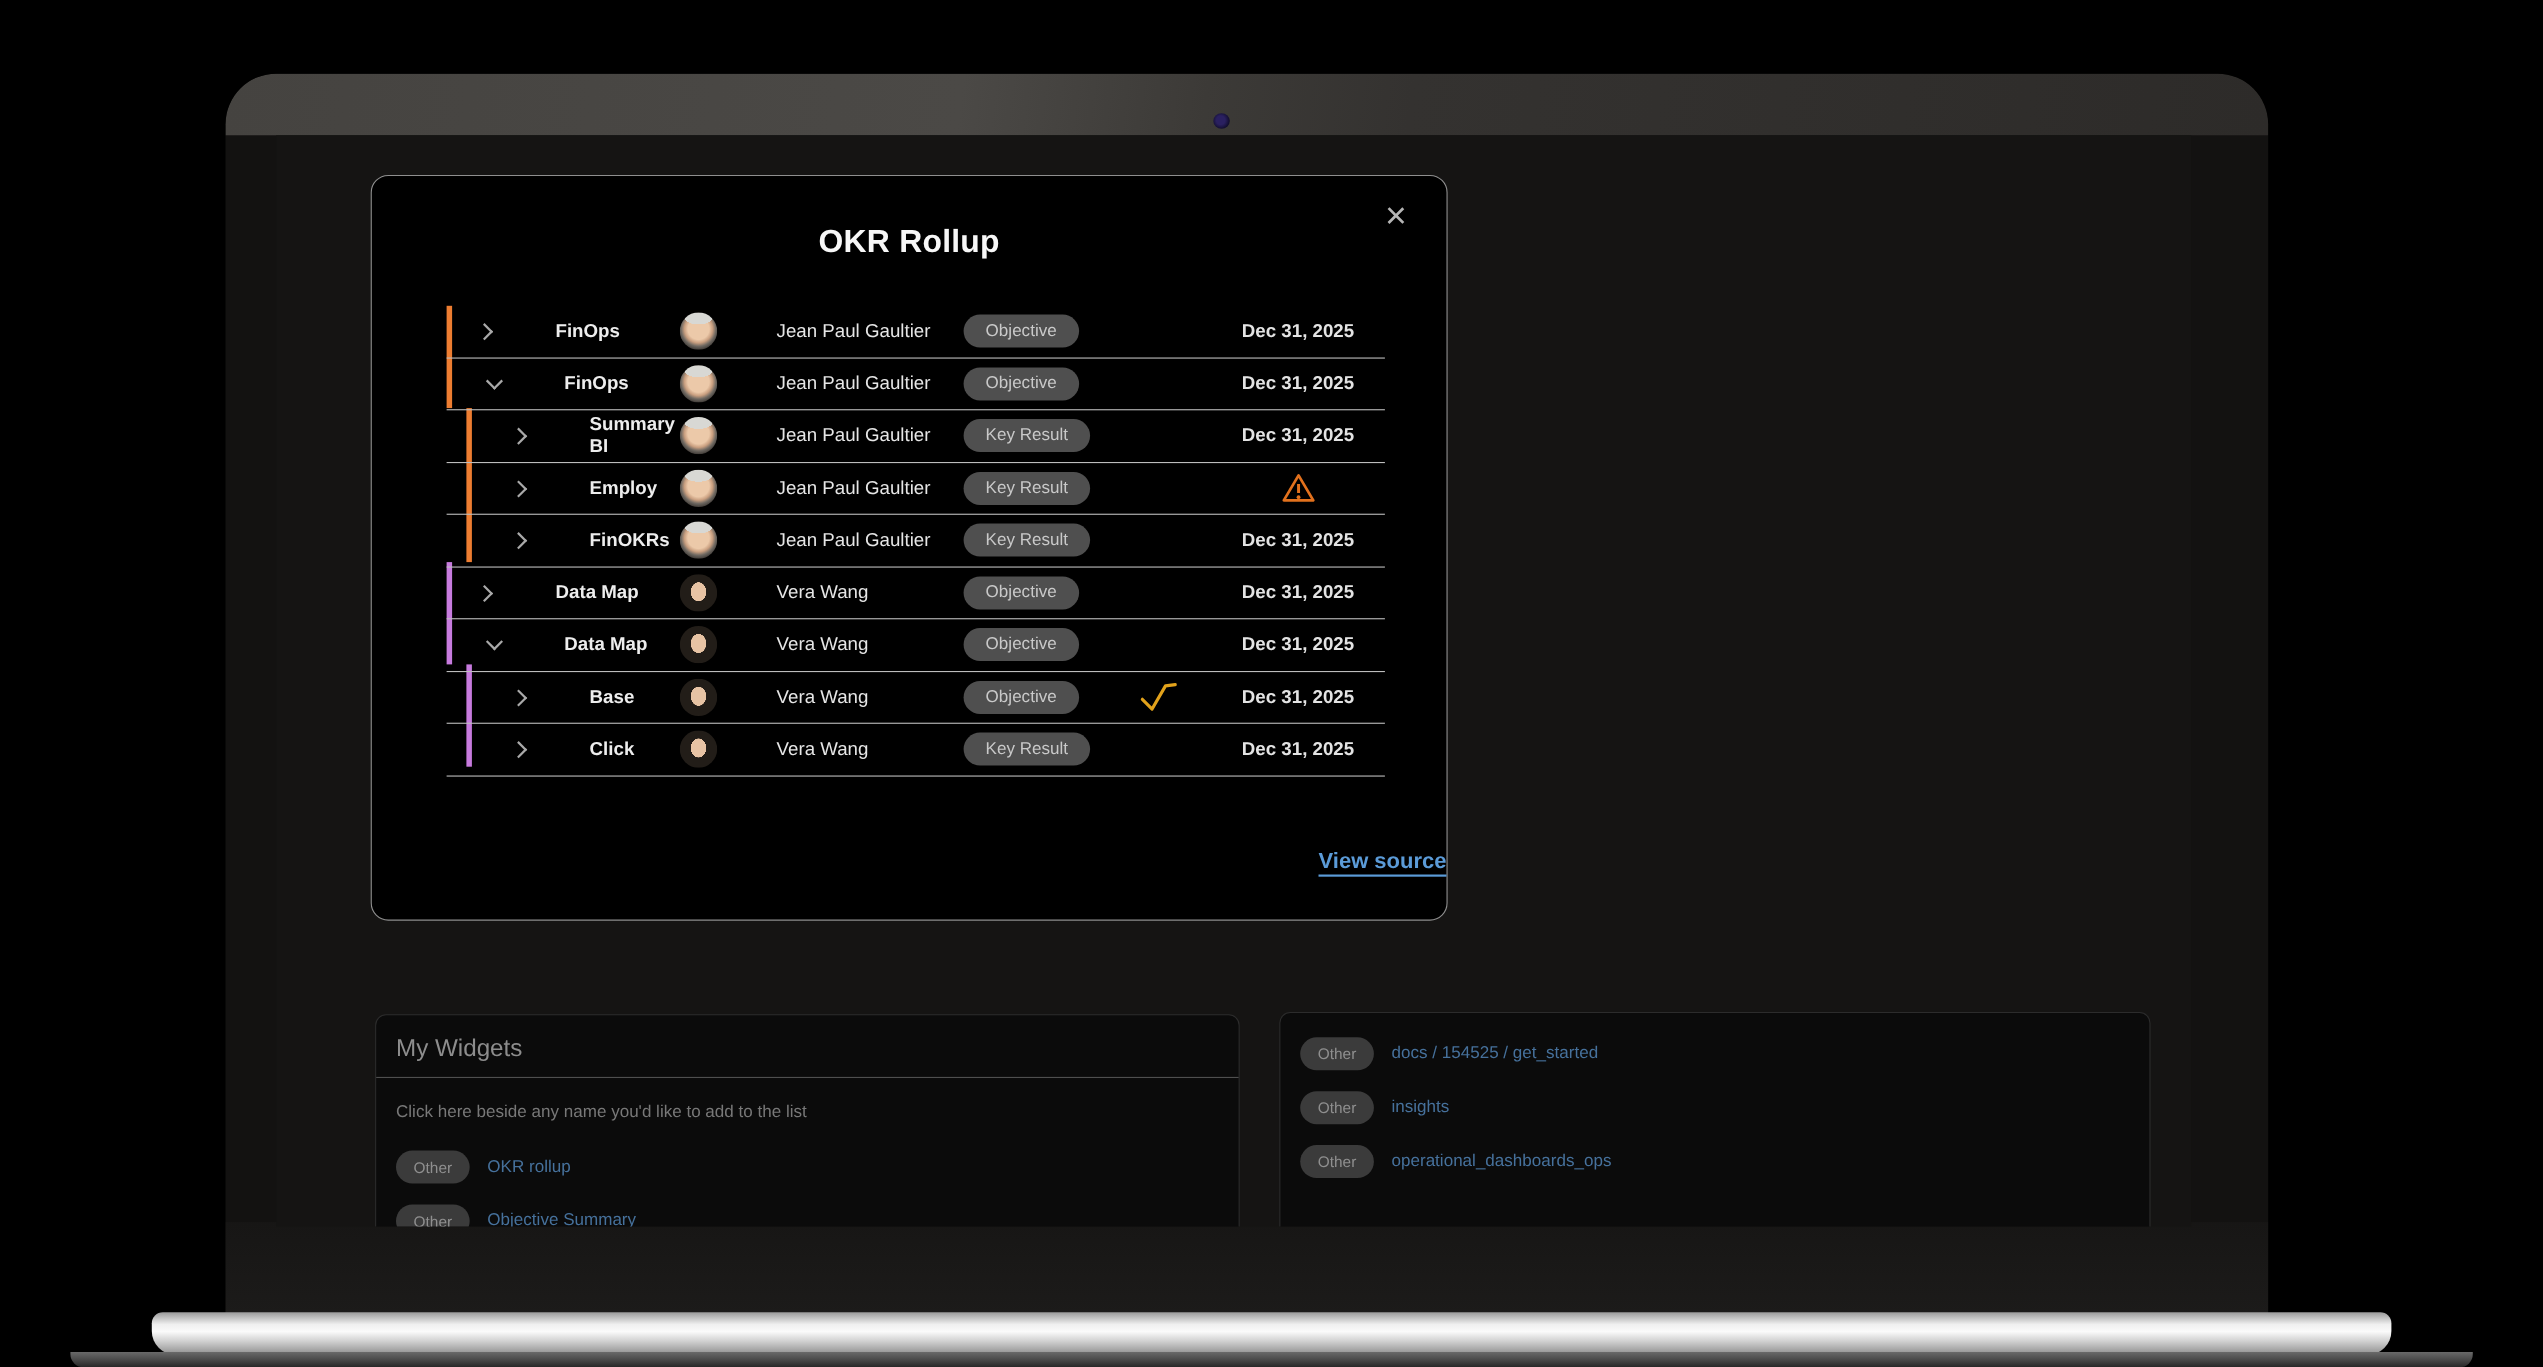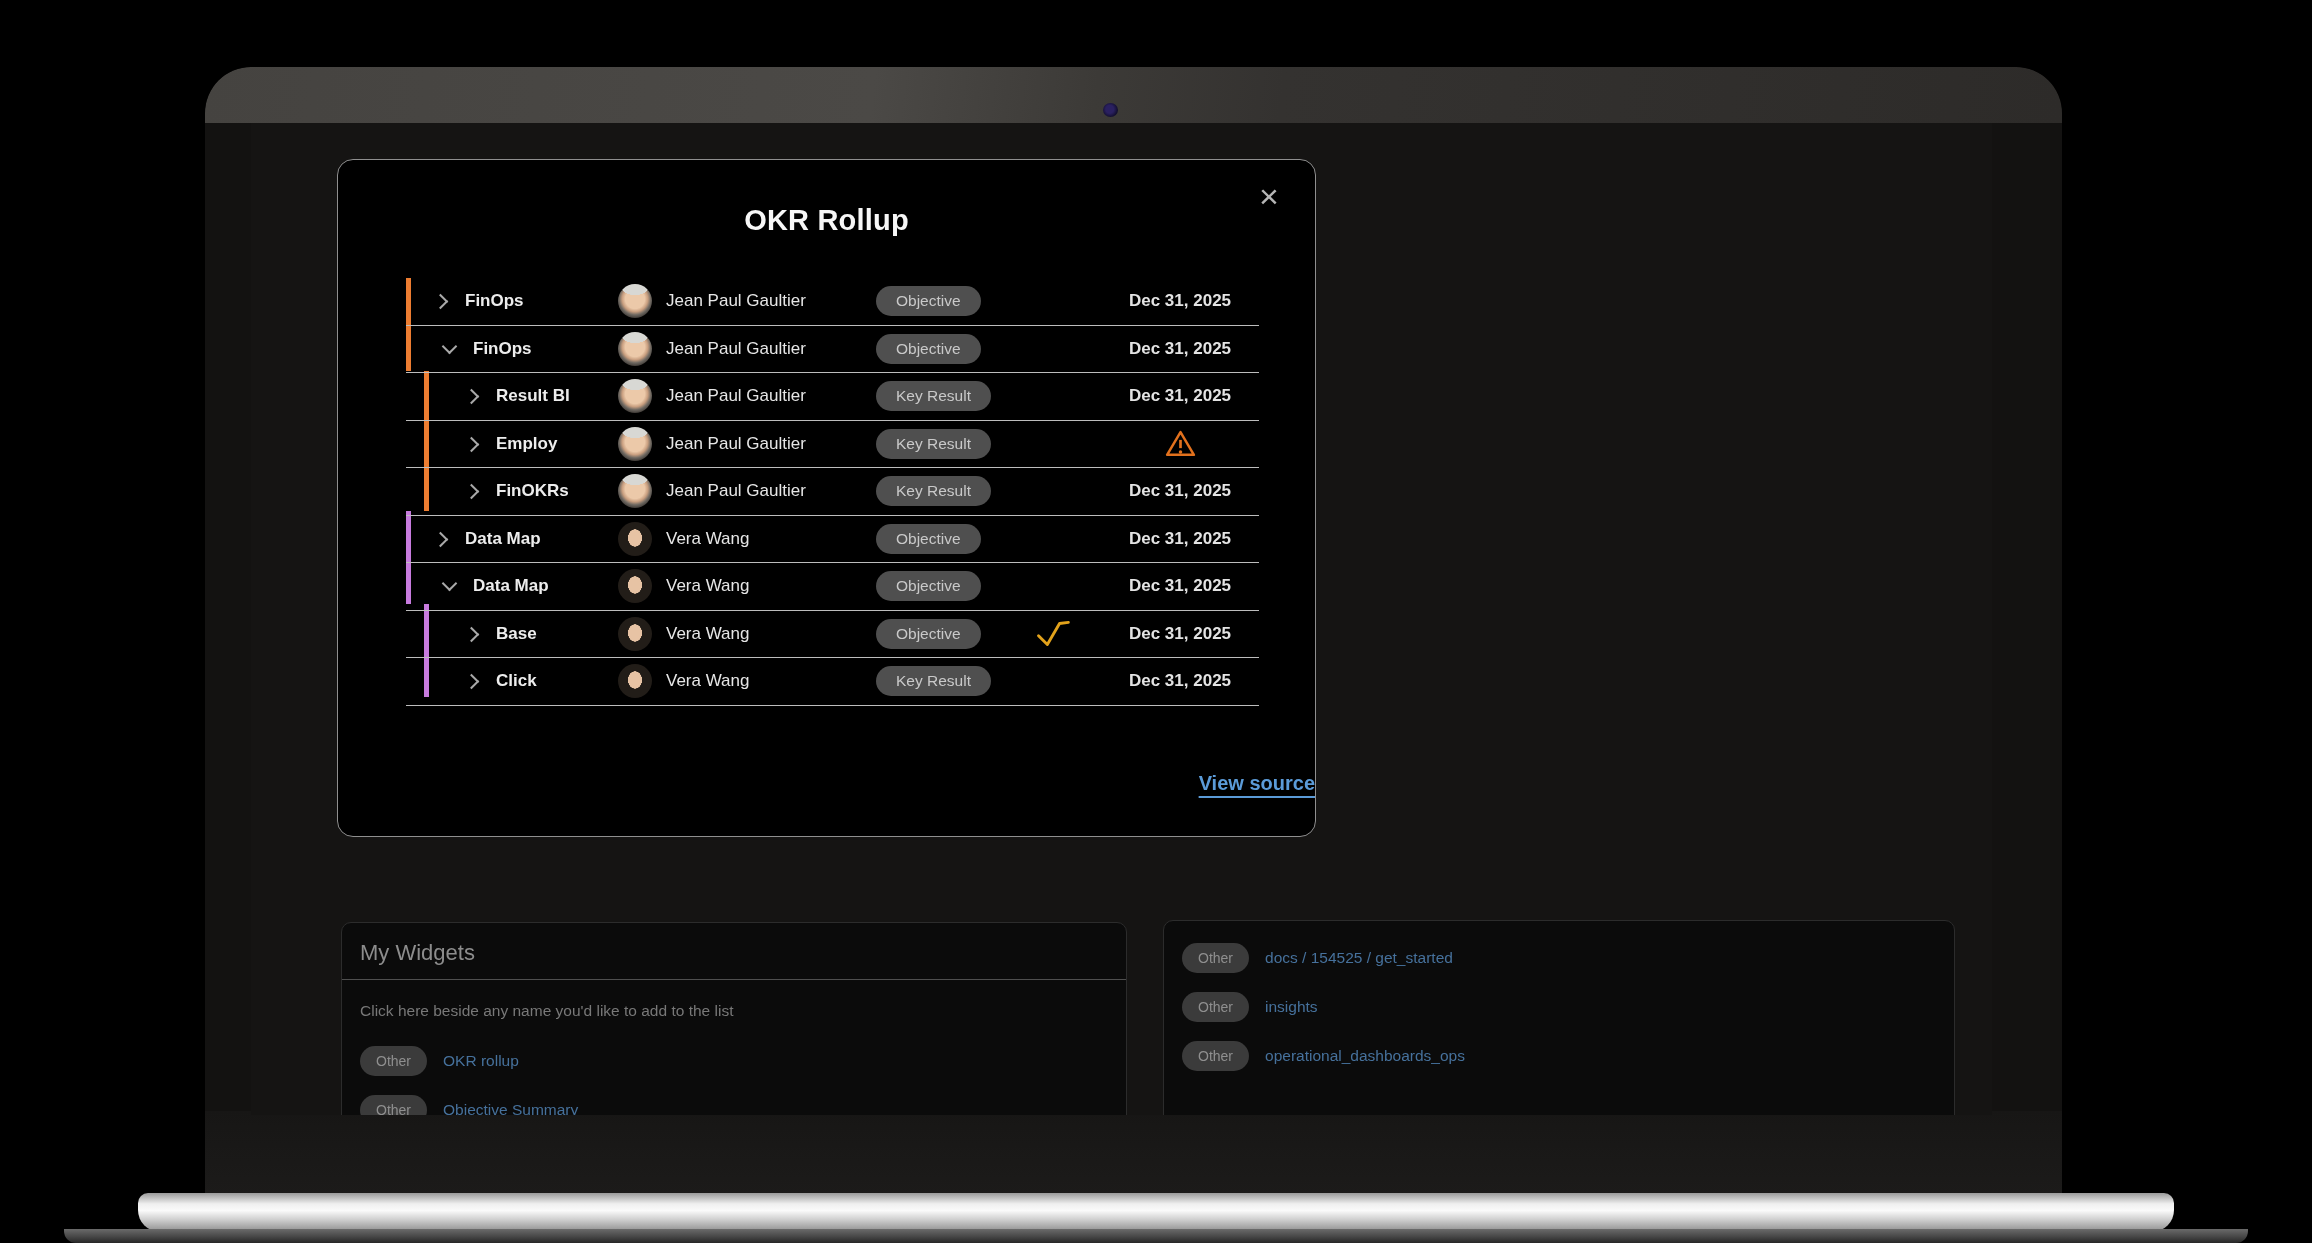--- a/index.html
+++ b/index.html
@@ -37,21 +37,21 @@
   .okr-table{position:absolute;left:68px;top:118px;width:853px;}
   .thead,.trow{display:grid;grid-template-columns:212px 258px 130px 95px 158px;align-items:center;}
   .thead{height:38px;border-bottom:1px solid #dedede;color:#f0f0f0;font-size:17px;font-weight:700;}
   .th-okr{padding-left:63px;}
   .th-owner{padding-left:2px;}
   .th-spark,.th-date{text-align:center;}
   .tbody{position:relative;}
   .bars-layer{position:absolute;inset:0;z-index:0;}
   .bar{position:absolute;width:5px;}
   .trow{position:relative;z-index:1;height:46.5px;border-bottom:1px solid #bdbdbd;}
-  .c{display:flex;align-items:center;height:100%;}
+  .c{display:flex;align-items:center;height:100%;gap:40px;}
   .c-okr.ind0{padding-left:28px;}
   .c-okr.ind1{padding-left:36px;}
   .c-okr.ind2{padding-left:59px;}
   .okr-name{margin-left:15px;color:#ededed;font-size:17px;font-weight:600;}
   .chev{position:relative;width:16px;height:16px;flex:0 0 16px;cursor:pointer;}
   .chev::before{content:"";position:absolute;top:3px;left:1px;width:9px;height:9px;
     border-top:2.5px solid #a9a9a9;border-right:2.5px solid #a9a9a9;transform:rotate(45deg);}
   .chev.down::before{transform:rotate(135deg);top:0;left:2px;}
   .avatar{width:34px;height:34px;border-radius:50%;flex:0 0 34px;}
   .avatar-jean-paul-gaultier{background:
@@ -178,21 +178,21 @@
       
     </div>
     <div class="c c-date">
       <span class="date">Dec 31, 2025</span>
 
     </div>
   </div>
               <div class="trow">
     <div class="c c-okr ind2">
       <span class="chev"></span>
-      <span class="okr-name">Result BI</span>
+      <span class="okr-name">Summary BI</span>
     </div>
     <div class="c c-owner">
       <span class="avatar avatar-jean-paul-gaultier"></span>
       <span class="owner-name">Jean Paul Gaultier</span>
     </div>
     <div class="c c-type">
       <span class="pill">Key Result</span>
     </div>
     <div class="c c-spark">
       

